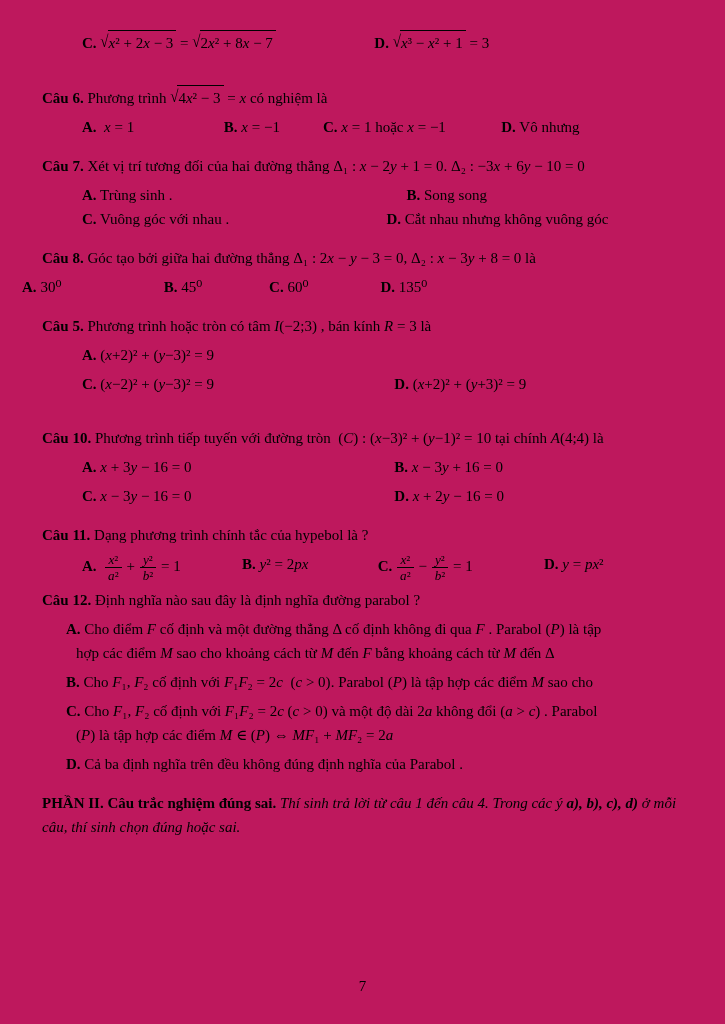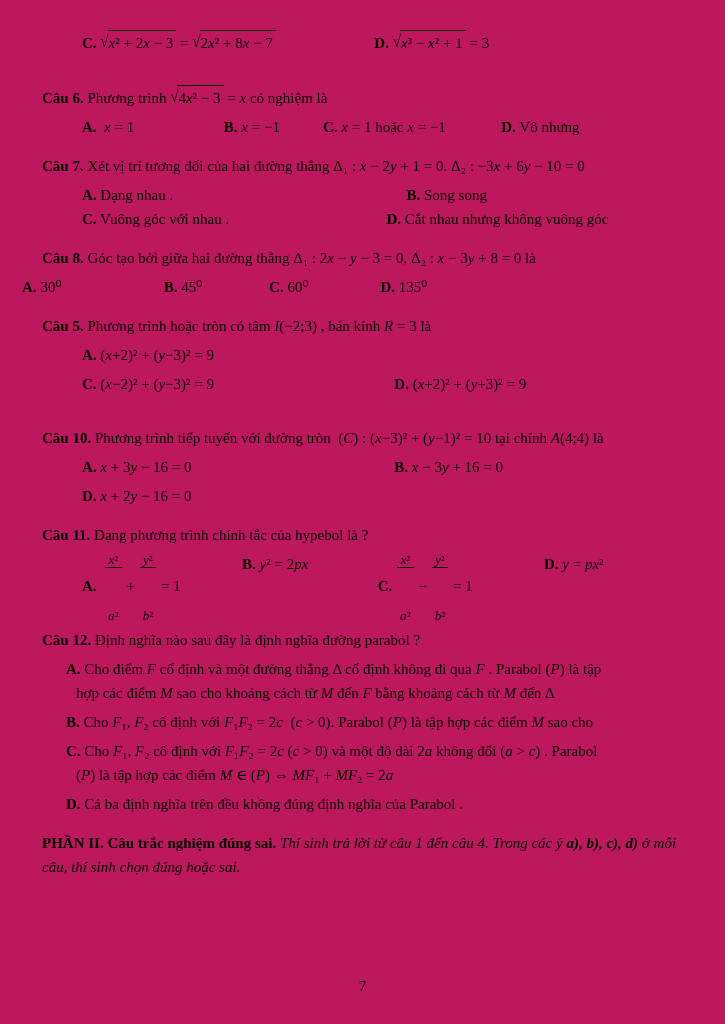--- a/index.html
+++ b/index.html
@@ -19,42 +19,42 @@
   .gap-xl   { margin-top:30px; }
   .s-b  { font-weight:bold; }
   .s-i  { font-style:italic; }
   .s-bi { font-weight:bold; font-style:italic; }
   .s-m i { font-style:italic; font-family:inherit; }
   .sqrt { display:inline-block; white-space:nowrap; }
   .sqrt-sym { display:inline-block; transform:scaleY(1.12); transform-origin:bottom; }
   .radicand { display:inline-block; border-top:1.2px solid currentColor; padding:0 3px 0 1px; margin-left:-1px; }
   .frac { display:inline-block; vertical-align:middle; text-align:center; font-size:0.88em; line-height:1.15; padding:0 1px; }
   .frac .num { display:block; border-bottom:1px solid currentColor; padding:0 3px; }
-  .frac .den { display:block; padding:0 3px;margin-top:40px; }
+  .frac .den { display:block; padding:0 3px; }
   .page-number { position:absolute; bottom:26px; left:0; right:0; text-align:center; font-size:15px; }
 </style>
 </head>
 <body>
 
 <div class="page">
   <div id="doc">
       <div class="block type-optrow gap-none" style="padding-left: 40px;">
         <div class="cell" style="flex: 0 0 48%;"><span class="s-b">C.</span><span class="s-m"> <span class="sqrt"><span class="sqrt-sym">√</span><span class="radicand"><i>x</i>² + 2<i>x</i> − 3</span></span> = <span class="sqrt"><span class="sqrt-sym">√</span><span class="radicand">2<i>x</i>² + 8<i>x</i> − 7</span></span></span></div>
         <div class="cell" style="flex: 0 0 52%;"><span class="s-b">D.</span><span class="s-m"> <span class="sqrt"><span class="sqrt-sym">√</span><span class="radicand"><i>x</i>³ − <i>x</i>² + 1</span></span> = 3</span></div>
       </div>
       <div class="block type-para gap-xl"><span class="s-b">Câu 6.</span><span class="s-t"> Phương trình </span><span class="s-m"><span class="sqrt"><span class="sqrt-sym">√</span><span class="radicand">4<i>x</i>² − 3</span></span> = <i>x</i></span><span class="s-t"> có nghiệm là</span></div>
       <div class="block type-optrow gap-sm" style="padding-left: 40px;">
         <div class="cell" style="flex: 0 0 20%;"><span class="s-b">A.</span><span class="s-m"> &nbsp;<i>x</i> = 1</span></div>
         <div class="cell" style="flex: 0 0 13%;"><span class="s-b">B.</span><span class="s-m"> <i>x</i> = −1</span></div>
         <div class="cell" style="flex: 0 0 26%;"><span class="s-b">C.</span><span class="s-m"> <i>x</i> = 1</span><span class="s-t"> hoặc </span><span class="s-m"><i>x</i> = −1</span></div>
         <div class="cell" style="flex: 0 0 41%;"><span class="s-b">D.</span><span class="s-t"> Vô nhưng</span></div>
       </div>
       <div class="block type-para gap-lg"><span class="s-b">Câu 7.</span><span class="s-t"> Xét vị trí tương đối của hai đường thẳng </span><span class="s-m">Δ₁ : <i>x</i> − 2<i>y</i> + 1 = 0</span><span class="s-t">. </span><span class="s-m">Δ₂ : −3<i>x</i> + 6<i>y</i> − 10 = 0</span></div>
       <div class="block type-optrow gap-sm" style="padding-left: 40px;">
-        <div class="cell" style="flex: 0 0 50%;"><span class="s-b">A.</span><span class="s-t"> Dạng nhau .</span></div>
+        <div class="cell" style="flex: 0 0 50%;"><span class="s-b">A.</span><span class="s-t"> Trùng sinh .</span></div>
         <div class="cell" style="flex: 0 0 50%;"><span class="s-b">B.</span><span class="s-t"> Song song</span></div>
       </div>
       <div class="block type-optrow gap-none" style="padding-left: 40px;">
         <div class="cell" style="flex: 0 0 50%;"><span class="s-b">C.</span><span class="s-t"> Vuông góc với nhau .</span></div>
         <div class="cell" style="flex: 0 0 50%;"><span class="s-b">D.</span><span class="s-t"> Cắt nhau nhưng không vuông góc</span></div>
       </div>
       <div class="block type-para gap-lg"><span class="s-b">Câu 8.</span><span class="s-t"> Góc tạo bởi giữa hai đường thẳng </span><span class="s-m">Δ₁ : 2<i>x</i> − <i>y</i> − 3 = 0, Δ₂ : <i>x</i> − 3<i>y</i> + 8 = 0</span><span class="s-t"> là</span></div>
       <div class="block type-optrow gap-sm" style="padding-left: 40px; justify-content: flex-end;">
         <div class="cell" style="flex: 0 0 20%;"><span class="s-b">A.</span><span class="s-m"> 30⁰</span></div>
         <div class="cell" style="flex: 0 0 14%;"><span class="s-b">B.</span><span class="s-m"> 45⁰</span></div>
@@ -68,20 +68,21 @@
       <div class="block type-optrow gap-sm" style="padding-left: 40px;">
         <div class="cell" style="flex: 0 0 48%;"><span class="s-b">C.</span><span class="s-m"> (<i>x</i>−2)² + (<i>y</i>−3)² = 9</span></div>
         <div class="cell" style="flex: 0 0 52%;"><span class="s-b">D.</span><span class="s-m"> (<i>x</i>+2)² + (<i>y</i>+3)² = 9</span></div>
       </div>
       <div class="block type-para gap-xl"><span class="s-b">Câu 10.</span><span class="s-t"> Phương trình tiếp tuyến với đường tròn &nbsp;</span><span class="s-m">(<i>C</i>) : (<i>x</i>−3)² + (<i>y</i>−1)² = 10</span><span class="s-t"> tại chính </span><span class="s-m"><i>A</i>(4;4)</span><span class="s-t"> là</span></div>
       <div class="block type-optrow gap-sm" style="padding-left: 40px;">
         <div class="cell" style="flex: 0 0 48%;"><span class="s-b">A.</span><span class="s-m"> <i>x</i> + 3<i>y</i> − 16 = 0</span></div>
         <div class="cell" style="flex: 0 0 52%;"><span class="s-b">B.</span><span class="s-m"> <i>x</i> − 3<i>y</i> + 16 = 0</span></div>
       </div>
       <div class="block type-optrow gap-sm" style="padding-left: 40px;">
+        <div class="cell" style="flex: 0 0 48%;"><span class="s-b">C.</span><span class="s-m"> <i>x</i> − 3<i>y</i> − 16 = 0</span></div>
         <div class="cell" style="flex: 0 0 52%;"><span class="s-b">D.</span><span class="s-m"> <i>x</i> + 2<i>y</i> − 16 = 0</span></div>
       </div>
       <div class="block type-para gap-lg"><span class="s-b">Câu 11.</span><span class="s-t"> Dạng phương trình chính tắc của hypebol là ?</span></div>
       <div class="block type-optrow gap-sm" style="padding-left: 40px;">
         <div class="cell" style="flex: 0 0 23%;"><span class="s-b">A.</span><span class="s-m"> &nbsp;<span class="frac"><span class="num"><i>x</i>²</span><span class="den"><i>a</i>²</span></span> + <span class="frac"><span class="num"><i>y</i>²</span><span class="den"><i>b</i>²</span></span> = 1</span></div>
         <div class="cell" style="flex: 0 0 19%;"><span class="s-b">B.</span><span class="s-m"> <i>y</i>² = 2<i>px</i></span></div>
         <div class="cell" style="flex: 0 0 24%;"><span class="s-b">C.</span><span class="s-m"> <span class="frac"><span class="num"><i>x</i>²</span><span class="den"><i>a</i>²</span></span> − <span class="frac"><span class="num"><i>y</i>²</span><span class="den"><i>b</i>²</span></span> = 1</span></div>
         <div class="cell" style="flex: 0 0 34%;"><span class="s-b">D.</span><span class="s-m"> <i>y</i> = <i>px</i>²</span></div>
       </div>
       <div class="block type-para gap-sm"><span class="s-b">Câu 12.</span><span class="s-t"> Định nghĩa nào sau đây là định nghĩa đường parabol ?</span></div>

